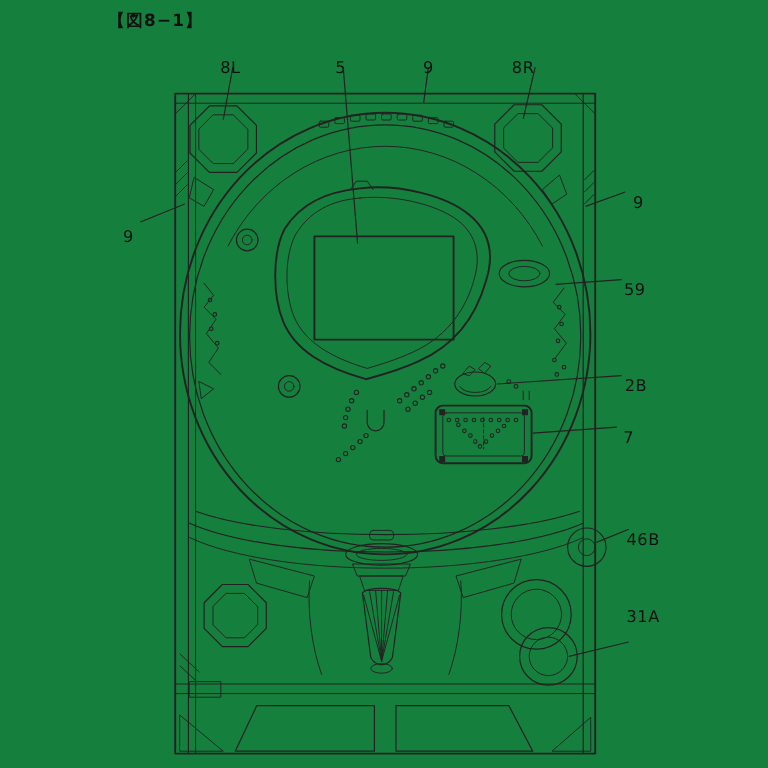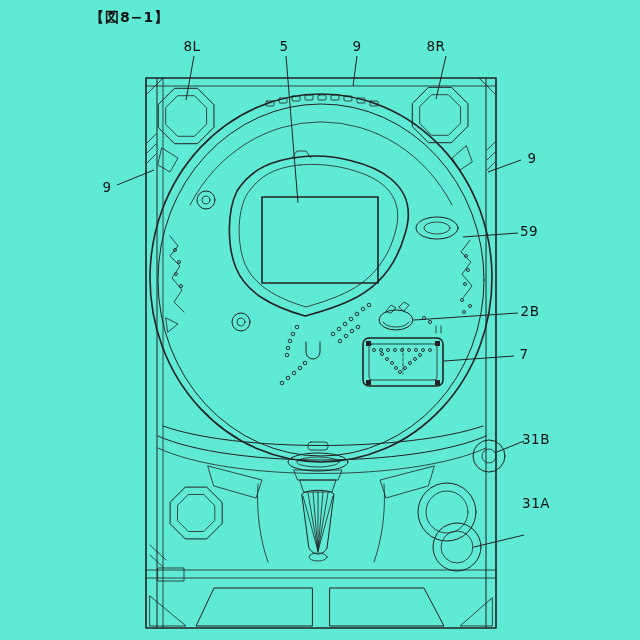--- a/index.html
+++ b/index.html
@@ -1,19 +1,19 @@
 <!DOCTYPE html>
 <html><head>
 <meta charset="utf-8">
 <style>
   html,body{margin:0;padding:0;background:#fff;}
-  .canvas{position:relative;width:640px;height:640px;background:#5eead4;overflow:hidden;
+  .canvas{position:relative;width:640px;height:640px;background:#15803d;overflow:hidden;
           font-family:"DejaVu Sans","Liberation Sans",sans-serif;}
   .fig-title{position:absolute;left:90px;top:9px;font-size:14px;font-weight:600;color:#111;letter-spacing:1px;}
-  .ref-label{position:absolute;transform:translate(-50%,-50%);font-size:13.5px;color:#111;letter-spacing:.5px;white-space:nowrap;}
+  .ref-label{position:absolute;transform:translate(-50%,-50%);font-size:13.5px;color:#111;letter-spacing:.5px;white-space:nowrap;margin-top:11px;}
   svg{position:absolute;left:0;top:0;}
   .ln{stroke:#222;fill:none;stroke-width:1;stroke-linecap:round;stroke-linejoin:round;}
   .bold{stroke-width:1.6;}
   .thin{stroke-width:.8;}
   .dot{fill:none;stroke:#222;stroke-width:.9;}
   .sq{fill:#222;stroke:none;}
   .leader{stroke:#222;stroke-width:1;fill:none;}
 </style>
 </head>
 <body>
@@ -239,16 +239,16 @@
 
   <span class="ref-label" style="left:192px;top:46px">8L</span>
   <span class="ref-label" style="left:284px;top:46px">5</span>
   <span class="ref-label" style="left:357px;top:46px">9</span>
   <span class="ref-label" style="left:436px;top:46px">8R</span>
   <span class="ref-label" style="left:532px;top:158px">9</span>
   <span class="ref-label" style="left:107px;top:187px">9</span>
   <span class="ref-label" style="left:529px;top:231px">59</span>
   <span class="ref-label" style="left:530px;top:311px">2B</span>
   <span class="ref-label" style="left:524px;top:354px">7</span>
-  <span class="ref-label" style="left:536px;top:439px">31B</span>
+  <span class="ref-label" style="left:536px;top:439px">46B</span>
   <span class="ref-label" style="left:536px;top:503px">31A</span>
 
 </div>
 
 </body></html>

